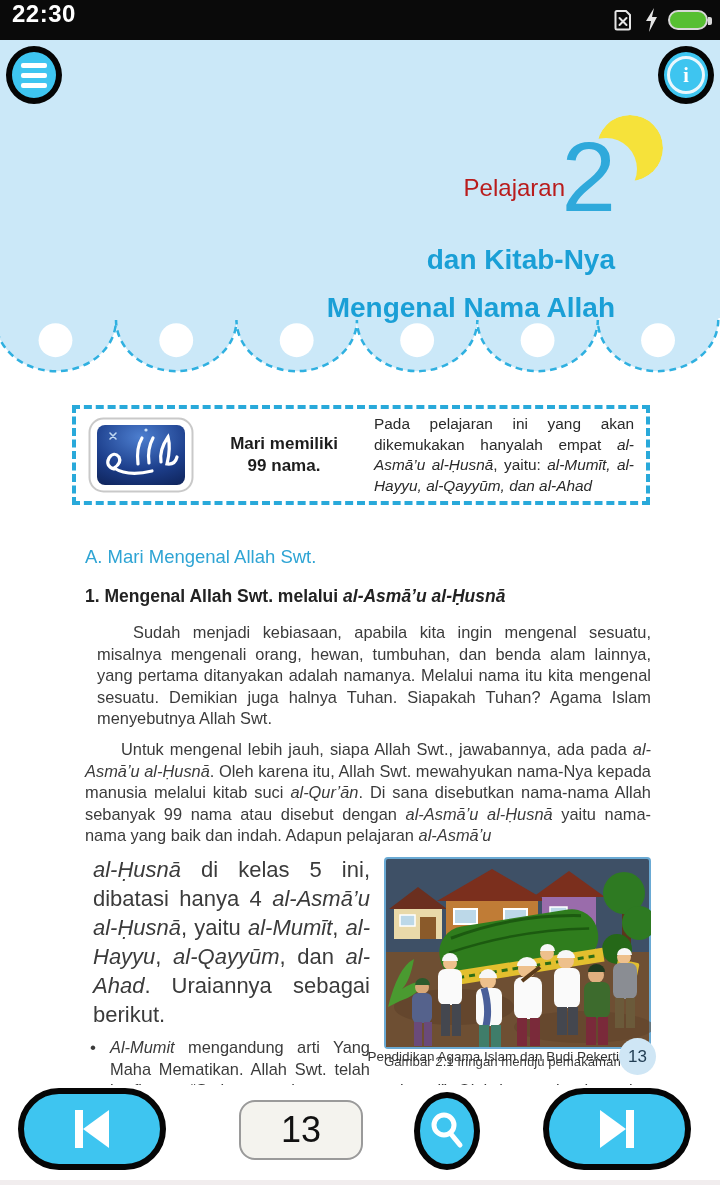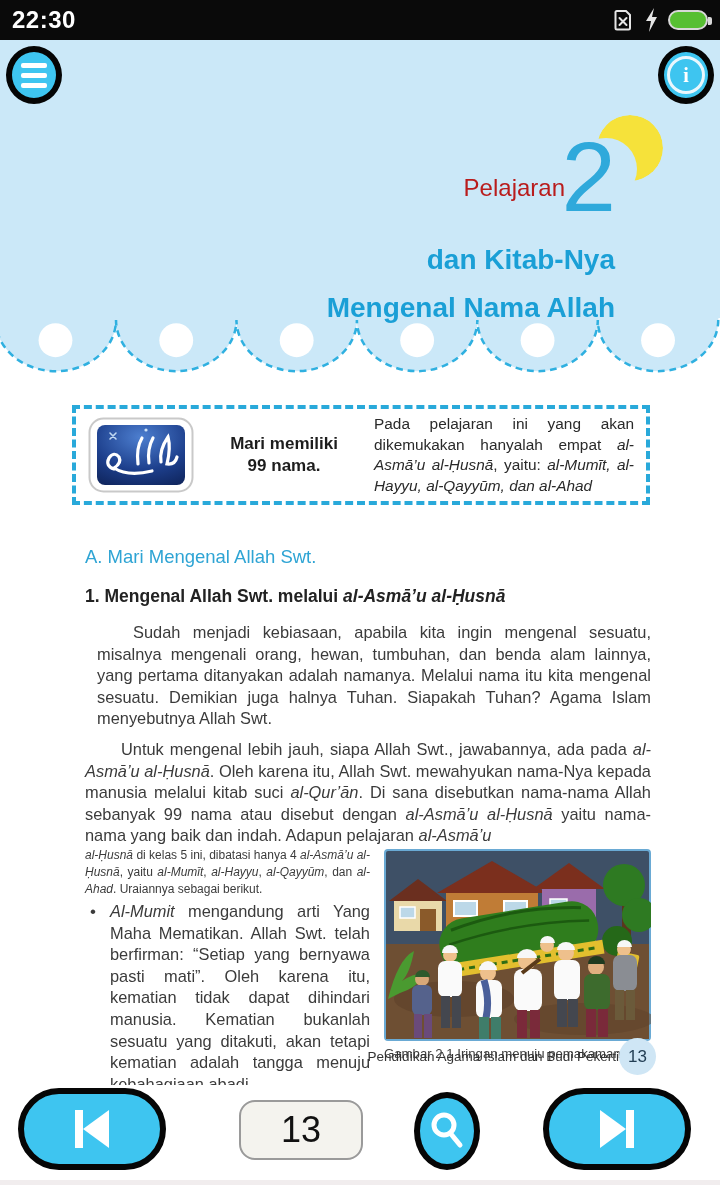--- a/index.html
+++ b/index.html
@@ -1,21 +1,21 @@
 <!DOCTYPE html>
 <html><head>
 <meta charset="utf-8">
 <style>
   html,body{margin:0;padding:0;background:#222;}
   #screen{position:relative;width:720px;height:1185px;background:#ffffff;overflow:hidden;
           font-family:"Liberation Sans",sans-serif;}
 
   
   .status-bar{position:absolute;left:0;top:0;width:720px;height:40px;background:#0a0a0a;
-              display:flex;align-items:center;justify-content:space-between;padding:0 12px;box-sizing:border-box;}
+              display:flex;justify-content:space-between;padding:0 12px;box-sizing:border-box;}
   .time{color:#fff;font-size:24px;font-weight:bold;letter-spacing:.5px;}
   .status-icons{display:flex;align-items:center;gap:9px;}
   .battery{width:40px;height:20px;border:2px solid #d8d8d8;border-radius:11px;background:#57bf32;position:relative;box-sizing:border-box;}
   .battery:after{content:"";position:absolute;right:-6px;top:5px;width:4px;height:8px;background:#d8d8d8;border-radius:0 2px 2px 0;}
 
   
   .header{position:absolute;left:0;top:40px;width:720px;height:278px;background:#cbe8f8;}
   .round-btn{position:absolute;width:56px;height:58px;border-radius:50%;background:#3ec5f0;
              border:6px solid #050505;box-sizing:border-box;display:flex;flex-direction:column;
              align-items:center;justify-content:center;gap:5px;cursor:pointer;}
@@ -41,21 +41,21 @@
 
   
   .content{position:absolute;left:85px;top:532px;width:566px;color:#3b3b3b;}
   .h-a{color:#2ea4d4;font-size:18.5px;margin:14px 0 18px 0;font-weight:normal;}
   .h-1{font-size:17.5px;font-weight:bold;color:#222;margin:0 0 15px 0;}
   .para{font-size:16.4px;line-height:21.6px;text-align:justify;margin:0 0 9px 12px;text-indent:36px;}
   .para.cont{margin:0;}
   .wrapzone{position:relative;}
   .figure{float:right;width:267px;margin:2px 0 4px 14px;}
   .figure .caption{font-size:13.2px;color:#3c3c3c;margin-top:1px;}
-  .para2b{font-size:12px;line-height:17px;text-align:justify;margin:0;}
+  .para2b{font-size:22px;line-height:29px;text-align:justify;margin:8px;}
   .bullet{position:relative;padding-left:25px;font-size:16.4px;line-height:21.6px;text-align:justify;margin-top:3px;}
   .bullet:before{content:"\2022";position:absolute;left:5px;top:0;font-size:17px;}
   .b{font-weight:normal;} .i{font-style:italic;}
 
   
   .page-footer{position:absolute;right:64px;top:1038px;display:flex;align-items:center;}
   .book-title{font-size:13.5px;color:#333;}
   .page-badge{width:37px;height:37px;border-radius:50%;background:#cfe6f5;display:flex;align-items:center;
               justify-content:center;font-size:17px;color:#233f55;}
 

